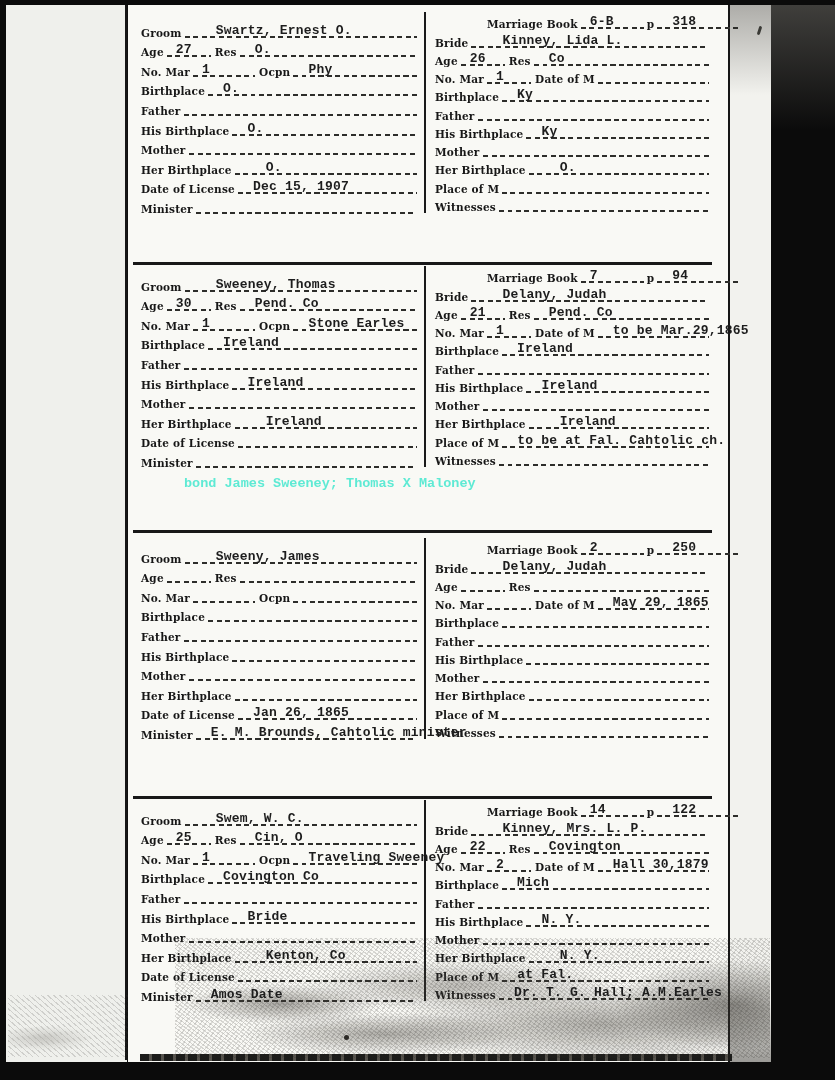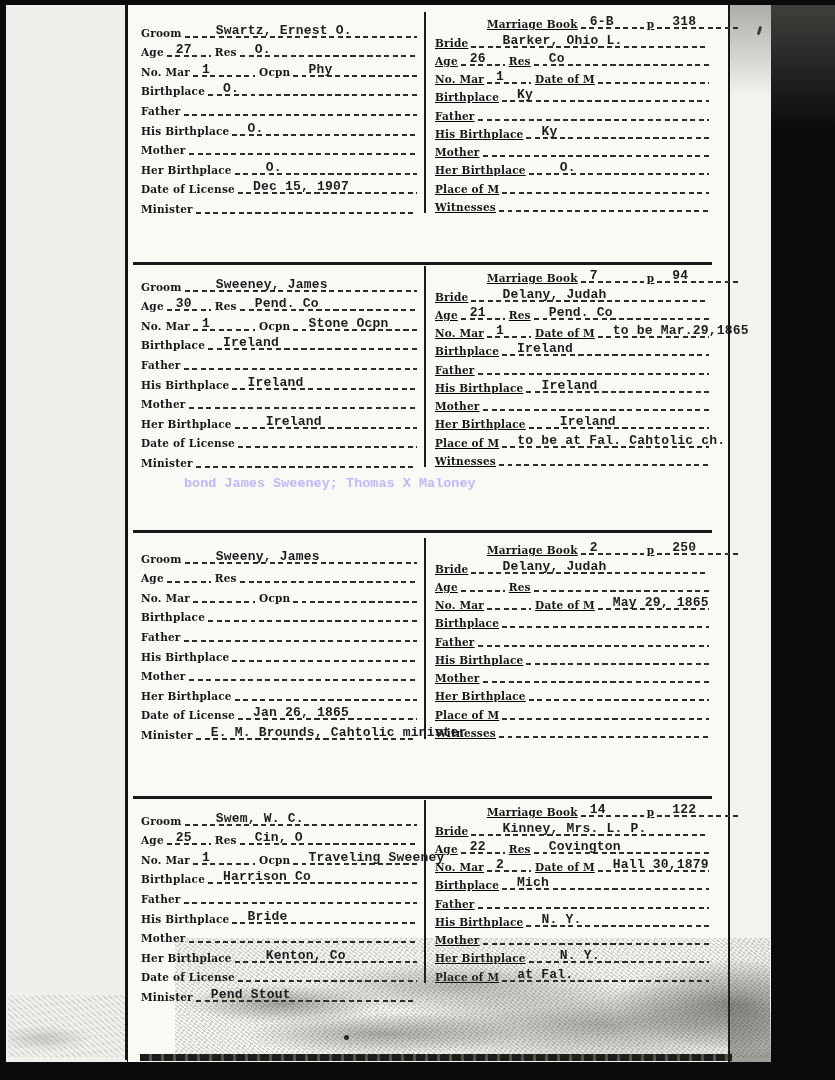--- a/index.html
+++ b/index.html
@@ -46,39 +46,39 @@
       repeating-linear-gradient(41deg, rgba(60,58,54,.35) 0 1px, transparent 1px 4px);}
   .tick-mark{position:absolute;left:758px;top:26px;width:3px;height:9px;background:#3a3a36;transform:rotate(18deg);border-radius:2px;}
   .dot-mark{position:absolute;left:344px;top:1035px;width:5px;height:5px;background:#2c2a26;border-radius:50%;}
   
   .card{position:absolute;left:132px;width:582px;display:flex;align-items:flex-start;}
   .c1{top:12px}.c2{top:266px}.c3{top:538px}.c4{top:800px}
   .col{display:flex;flex-direction:column;box-sizing:border-box;}
   .col-left{width:292px;padding:7px 6px 0 9px;}
   .col-right{width:290px;border-left:2px solid #1a1a1a;padding:0 4px 0 9px;}
   .row{display:flex;align-items:flex-end;height:19.6px;}
-  .col-right .row{height:18.25px;text-decoration:underline;}
+  .col-right .row{height:18.25px;}
   .lbl{font-size:10.5px;font-weight:700;color:#171717;letter-spacing:.2px;white-space:nowrap;line-height:12px;}
   .lbl.mid{margin-left:3px;}
   .fill{flex:1 1 auto;position:relative;height:14px;margin-left:2px;min-width:8px;}
   .fill::after{content:"";position:absolute;left:1px;right:1px;bottom:1px;height:2px;
     background:repeating-linear-gradient(90deg,#2d2d2a 0 5px,transparent 5px 8.5px);}
   .w46{flex:0 0 46px;}
   .w64{flex:0 0 64px;}
   .w86{flex:0 0 86px;}
   .mb-row{padding-left:52px;}
   .mb-row .fill::after{right:0;}
   .val{position:absolute;left:16px;bottom:2px;
     font-family:"Liberation Mono","DejaVu Sans Mono",monospace;font-size:13px;font-weight:700;
     color:#1d1d1d;white-space:nowrap;letter-spacing:.2px;line-height:13px;z-index:2;}
   .ind .val,.val.ind{left:32px;}
   .w46 .val,.w64 .val{left:10px;}
   .note-row{height:22px;}
   .note{font-family:"Liberation Mono","DejaVu Sans Mono",monospace;font-size:13.5px;font-weight:700;
-    color:#c4b5fd;white-space:nowrap;margin-left:43px;line-height:14px;}
+    color:#5eead4;white-space:nowrap;margin-left:43px;line-height:14px;}
 </style>
 </head>
 <body>
 
 <div class="left-margin"></div>
 <div class="page"></div>
 <div class="vline-page-left"></div>
 <div class="vline-page-right"></div>
 <div class="right-strip"></div>
 <div class="black-right"></div>
@@ -171,21 +171,21 @@
           <span class="val">6-B</span>
         </span>
       <span class="lbl mid">p</span>
       <span class="fill w86">
           <span class="val">318</span>
         </span>
     </div>
     <div class="row">
       <span class="lbl">Bride</span>
       <span class="fill ind">
-          <span class="val">Barker, Ohio L.</span>
+          <span class="val">Kinney, Lida L.</span>
         </span>
     </div>
     <div class="row">
       <span class="lbl">Age</span>
       <span class="fill w46">
           <span class="val">26</span>
         </span>
       <span class="lbl mid">Res</span>
       <span class="fill">
           <span class="val">Co</span>
@@ -243,41 +243,41 @@
           <span class="val"></span>
         </span>
     </div>
   </div>
 </div>
 <div class="card c2">
   <div class="col col-left">
     <div class="row">
       <span class="lbl">Groom</span>
       <span class="fill ind">
-          <span class="val">Sweeney, James</span>
+          <span class="val">Sweeney, Thomas</span>
         </span>
     </div>
     <div class="row">
       <span class="lbl">Age</span>
       <span class="fill w46">
           <span class="val">30</span>
         </span>
       <span class="lbl mid">Res</span>
       <span class="fill">
           <span class="val">Pend. Co</span>
         </span>
     </div>
     <div class="row">
       <span class="lbl">No. Mar</span>
       <span class="fill w64">
           <span class="val">1</span>
         </span>
       <span class="lbl mid">Ocpn</span>
       <span class="fill">
-          <span class="val">Stone Ocpn</span>
+          <span class="val">Stone Earles</span>
         </span>
     </div>
     <div class="row">
       <span class="lbl">Birthplace</span>
       <span class="fill">
           <span class="val">Ireland</span>
         </span>
     </div>
     <div class="row">
       <span class="lbl">Father</span>
@@ -579,21 +579,21 @@
           <span class="val">1</span>
         </span>
       <span class="lbl mid">Ocpn</span>
       <span class="fill">
           <span class="val">Traveling Sweeney</span>
         </span>
     </div>
     <div class="row">
       <span class="lbl">Birthplace</span>
       <span class="fill">
-          <span class="val">Harrison Co</span>
+          <span class="val">Covington Co</span>
         </span>
     </div>
     <div class="row">
       <span class="lbl">Father</span>
       <span class="fill">
           <span class="val"></span>
         </span>
     </div>
     <div class="row">
       <span class="lbl">His Birthplace</span>
@@ -615,21 +615,21 @@
     </div>
     <div class="row">
       <span class="lbl">Date of License</span>
       <span class="fill">
           <span class="val"></span>
         </span>
     </div>
     <div class="row">
       <span class="lbl">Minister</span>
       <span class="fill">
-          <span class="val">Pend Stout</span>
+          <span class="val">Amos Date</span>
         </span>
     </div>
     <div class="row note-row">
       <span class="note"></span>
     </div>
   </div>
   <div class="col col-right">
     <div class="row mb-row">
       <span class="lbl">Marriage Book</span>
       <span class="fill w64">
@@ -693,20 +693,26 @@
     <div class="row">
       <span class="lbl">Her Birthplace</span>
       <span class="fill ind">
           <span class="val">N. Y.</span>
         </span>
     </div>
     <div class="row">
       <span class="lbl">Place of M</span>
       <span class="fill">
           <span class="val">at Fal.</span>
+        </span>
+    </div>
+    <div class="row">
+      <span class="lbl">Witnesses</span>
+      <span class="fill">
+          <span class="val">Dr. T. G. Hall; A.M.Earles</span>
         </span>
     </div>
   </div>
 </div>
 
 <div class="stain-bottom"></div>
 <div class="stain-grain"></div>
 <div class="stain-left"></div>
 <div class="tick-mark"></div>
 <div class="dot-mark"></div>

